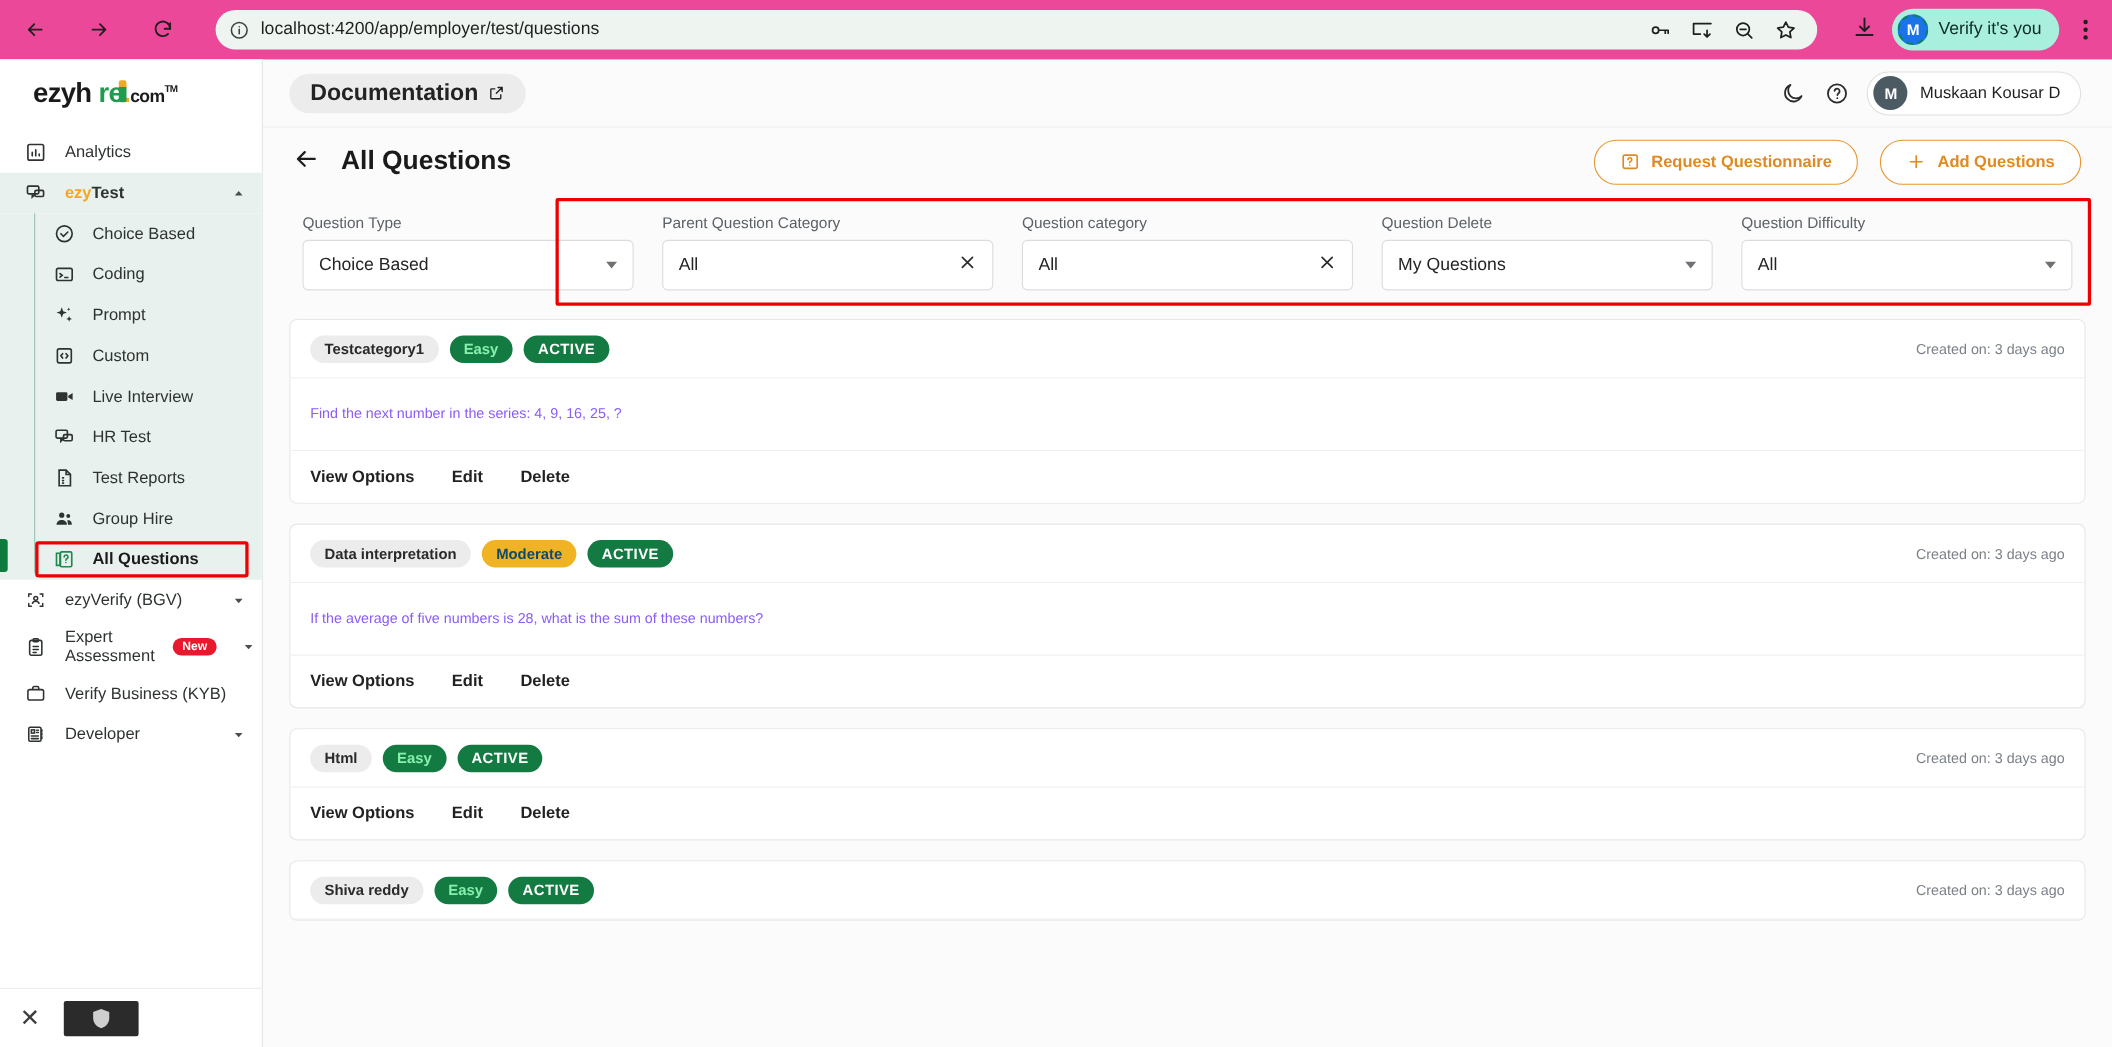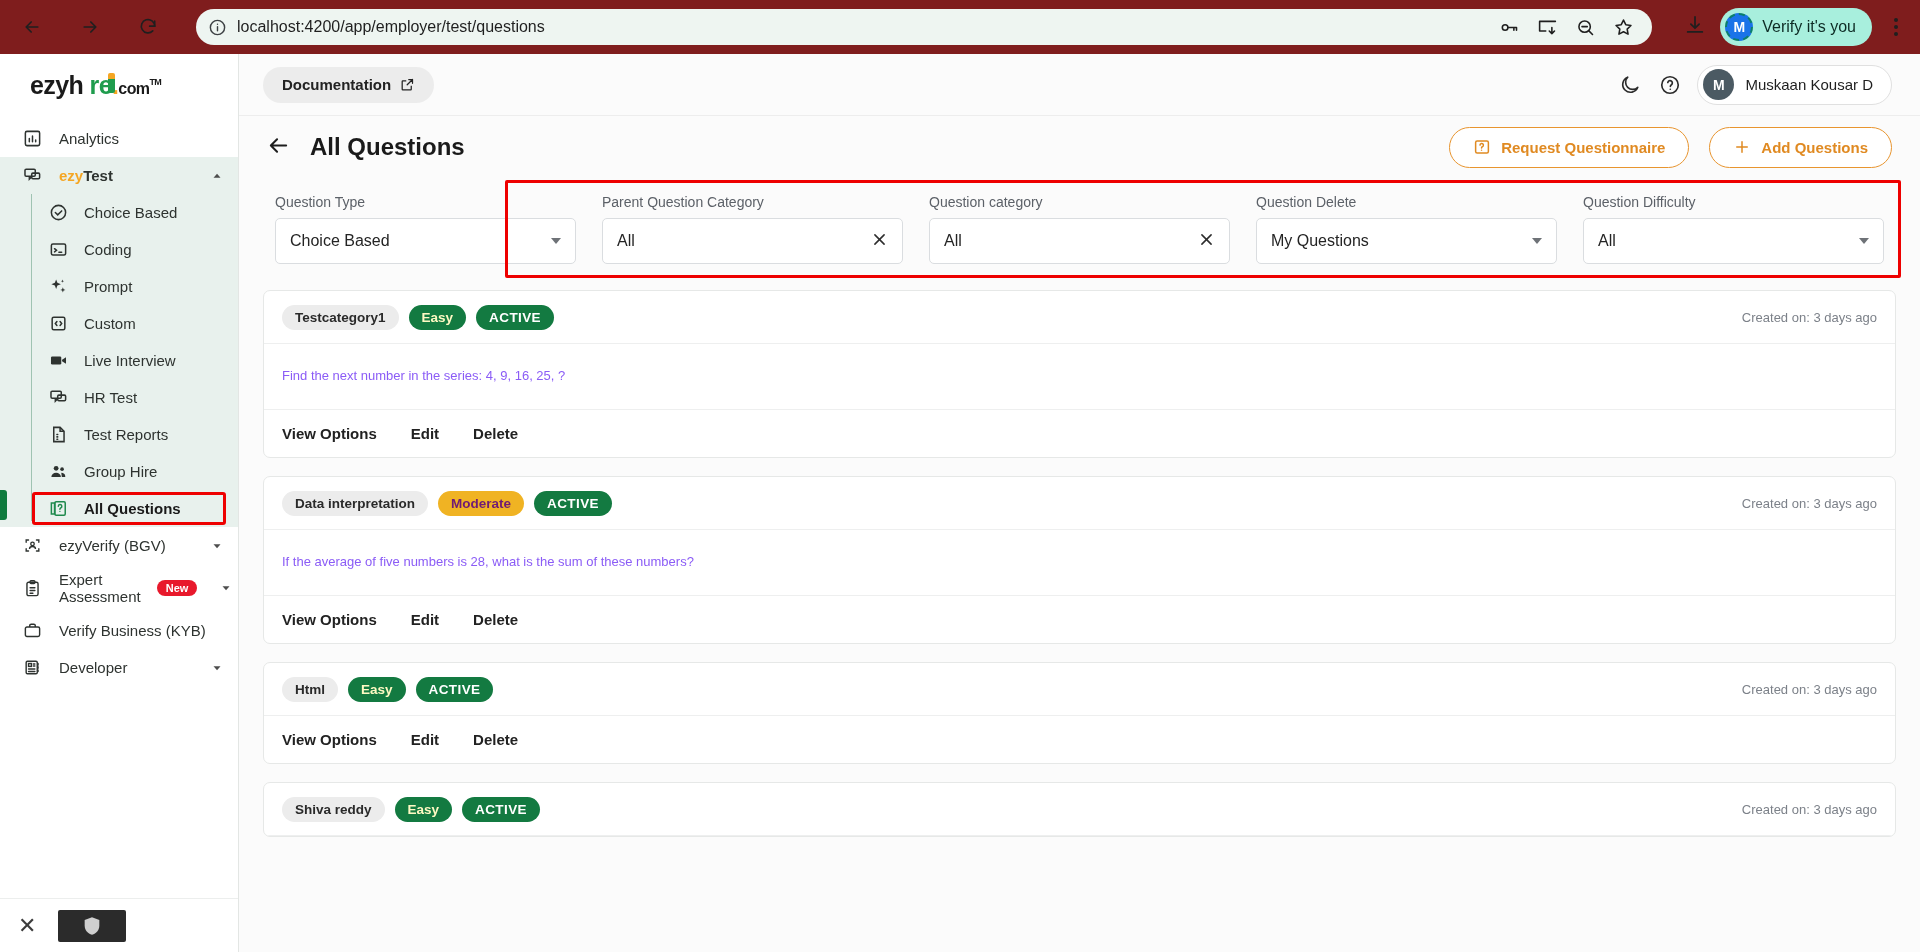--- a/index.html
+++ b/index.html
@@ -4,21 +4,21 @@
 <style>
   * { box-sizing: border-box; margin: 0; padding: 0; }
   html, body {
     width: 1920px; height: 952px;
     font-family: "Liberation Sans", sans-serif;
     background: #ffffff; overflow: hidden;
   }
 
   
   .browser-bar {
-    height: 54px; background: #7f1d1d;
+    height: 54px; background: #ec4899;
     display: flex; align-items: center; padding: 0 14px; gap: 22px;
     position: relative;
   }
   .nav-btn {
     width: 36px; height: 36px; border-radius: 50%;
     display: flex; align-items: center; justify-content: center;
     color: #1f1f1f; flex: none;
   }
   .nav-btn svg { width: 20px; height: 20px; fill: none; stroke: #1f1f1f; stroke-width: 2; stroke-linecap: round; stroke-linejoin: round; }
   .omnibox {
@@ -130,21 +130,21 @@
   
   .main { flex: 1; display: flex; flex-direction: column; background: #fbfbfb; min-width: 0; }
 
   .topbar {
     height: 62px; background: #fbfbfb; display: flex; align-items: center;
     padding: 0 28px 0 24px; gap: 14px; border-bottom: 1px solid #ededed;
   }
   .doc-btn {
     display: flex; align-items: center; gap: 9px; height: 36px;
     background: #ececec; border-radius: 18px; padding: 0 19px;
-    font-size: 15px; font-weight: 700; color: #232323;
+    font-size: 21px; font-weight: 700; color: #232323;
   }
   .doc-btn svg { width: 15px; height: 15px; fill: none; stroke: #232323; stroke-width: 2; }
   .spacer { flex: 1; }
   .tb-icon { width: 26px; height: 26px; display: flex; align-items: center; justify-content: center; }
   .tb-icon svg { width: 22px; height: 22px; fill: none; stroke: #2b2b2b; stroke-width: 1.8; stroke-linecap: round; stroke-linejoin: round; }
   .user-chip {
     display: flex; align-items: center; gap: 11px; height: 40px;
     border: 1px solid #e0e0e0; border-radius: 20px; padding: 0 18px 0 5px;
     background: #fff;
   }
@@ -193,22 +193,22 @@
   }
   .qc-top {
     display: flex; align-items: center; padding: 14px 18px 13px 18px; gap: 10px;
     border-bottom: 1px solid #eeefef;
   }
   .chip {
     font-size: 13.5px; font-weight: 700; border-radius: 13px; padding: 5px 13px;
     white-space: nowrap;
   }
   .chip-cat { background: #ececec; color: #2a2a2a; }
-  .chip-easy { background: #137a41; color: #fef9c3; text-align: right; }
-  .chip-mod { background: #f0b323; color: #701a75; }
+  .chip-easy { background: #137a41; color: #86efac; text-align: right; }
+  .chip-mod { background: #f0b323; color: #0c4a6e; }
   .chip-active { background: #137a41; color: #fff; letter-spacing: 0.4px; }
   .created { margin-left: auto; font-size: 13px; color: #7c8189; white-space: nowrap; }
   .qc-body { padding: 24px 18px 26px 18px; font-size: 13px; color: #8b5cf6; border-bottom: 1px solid #eeefef; }
   .qc-actions { display: flex; align-items: center; gap: 34px; padding: 15px 18px; }
   .qc-action { font-size: 15px; font-weight: 700; color: #222; }
 </style>
 </head>
 <body>
 
 <div class="browser-bar">

